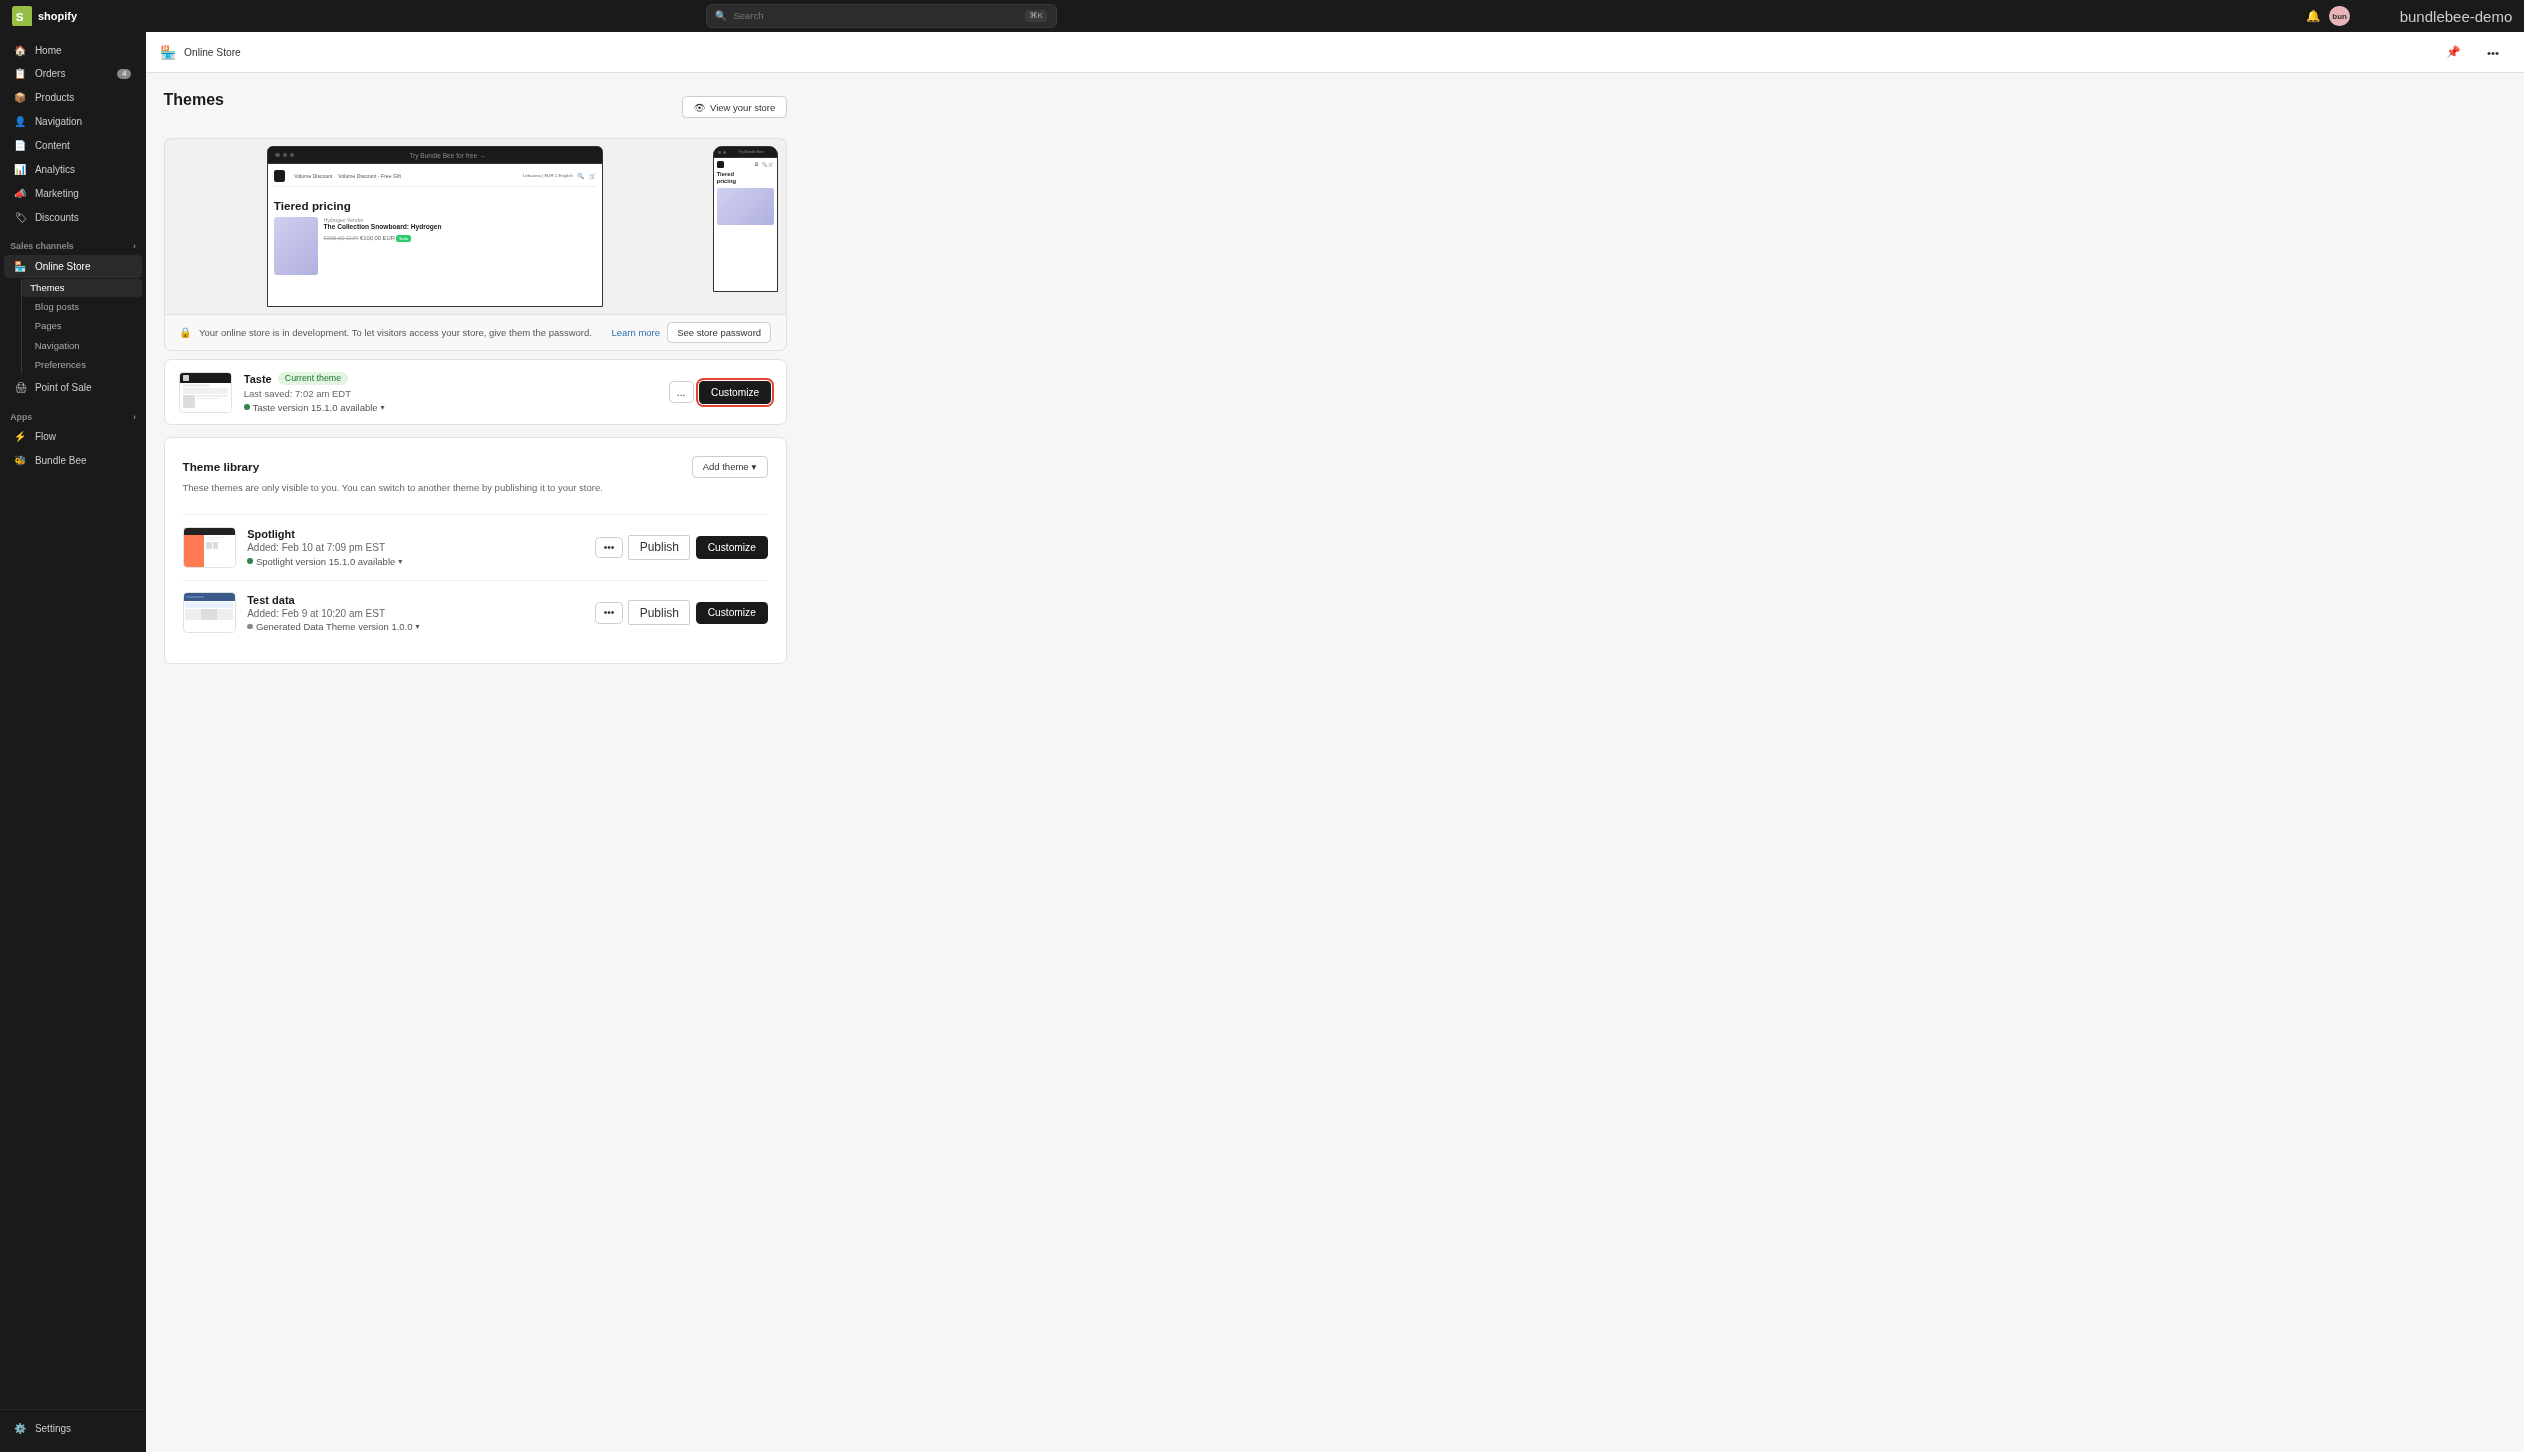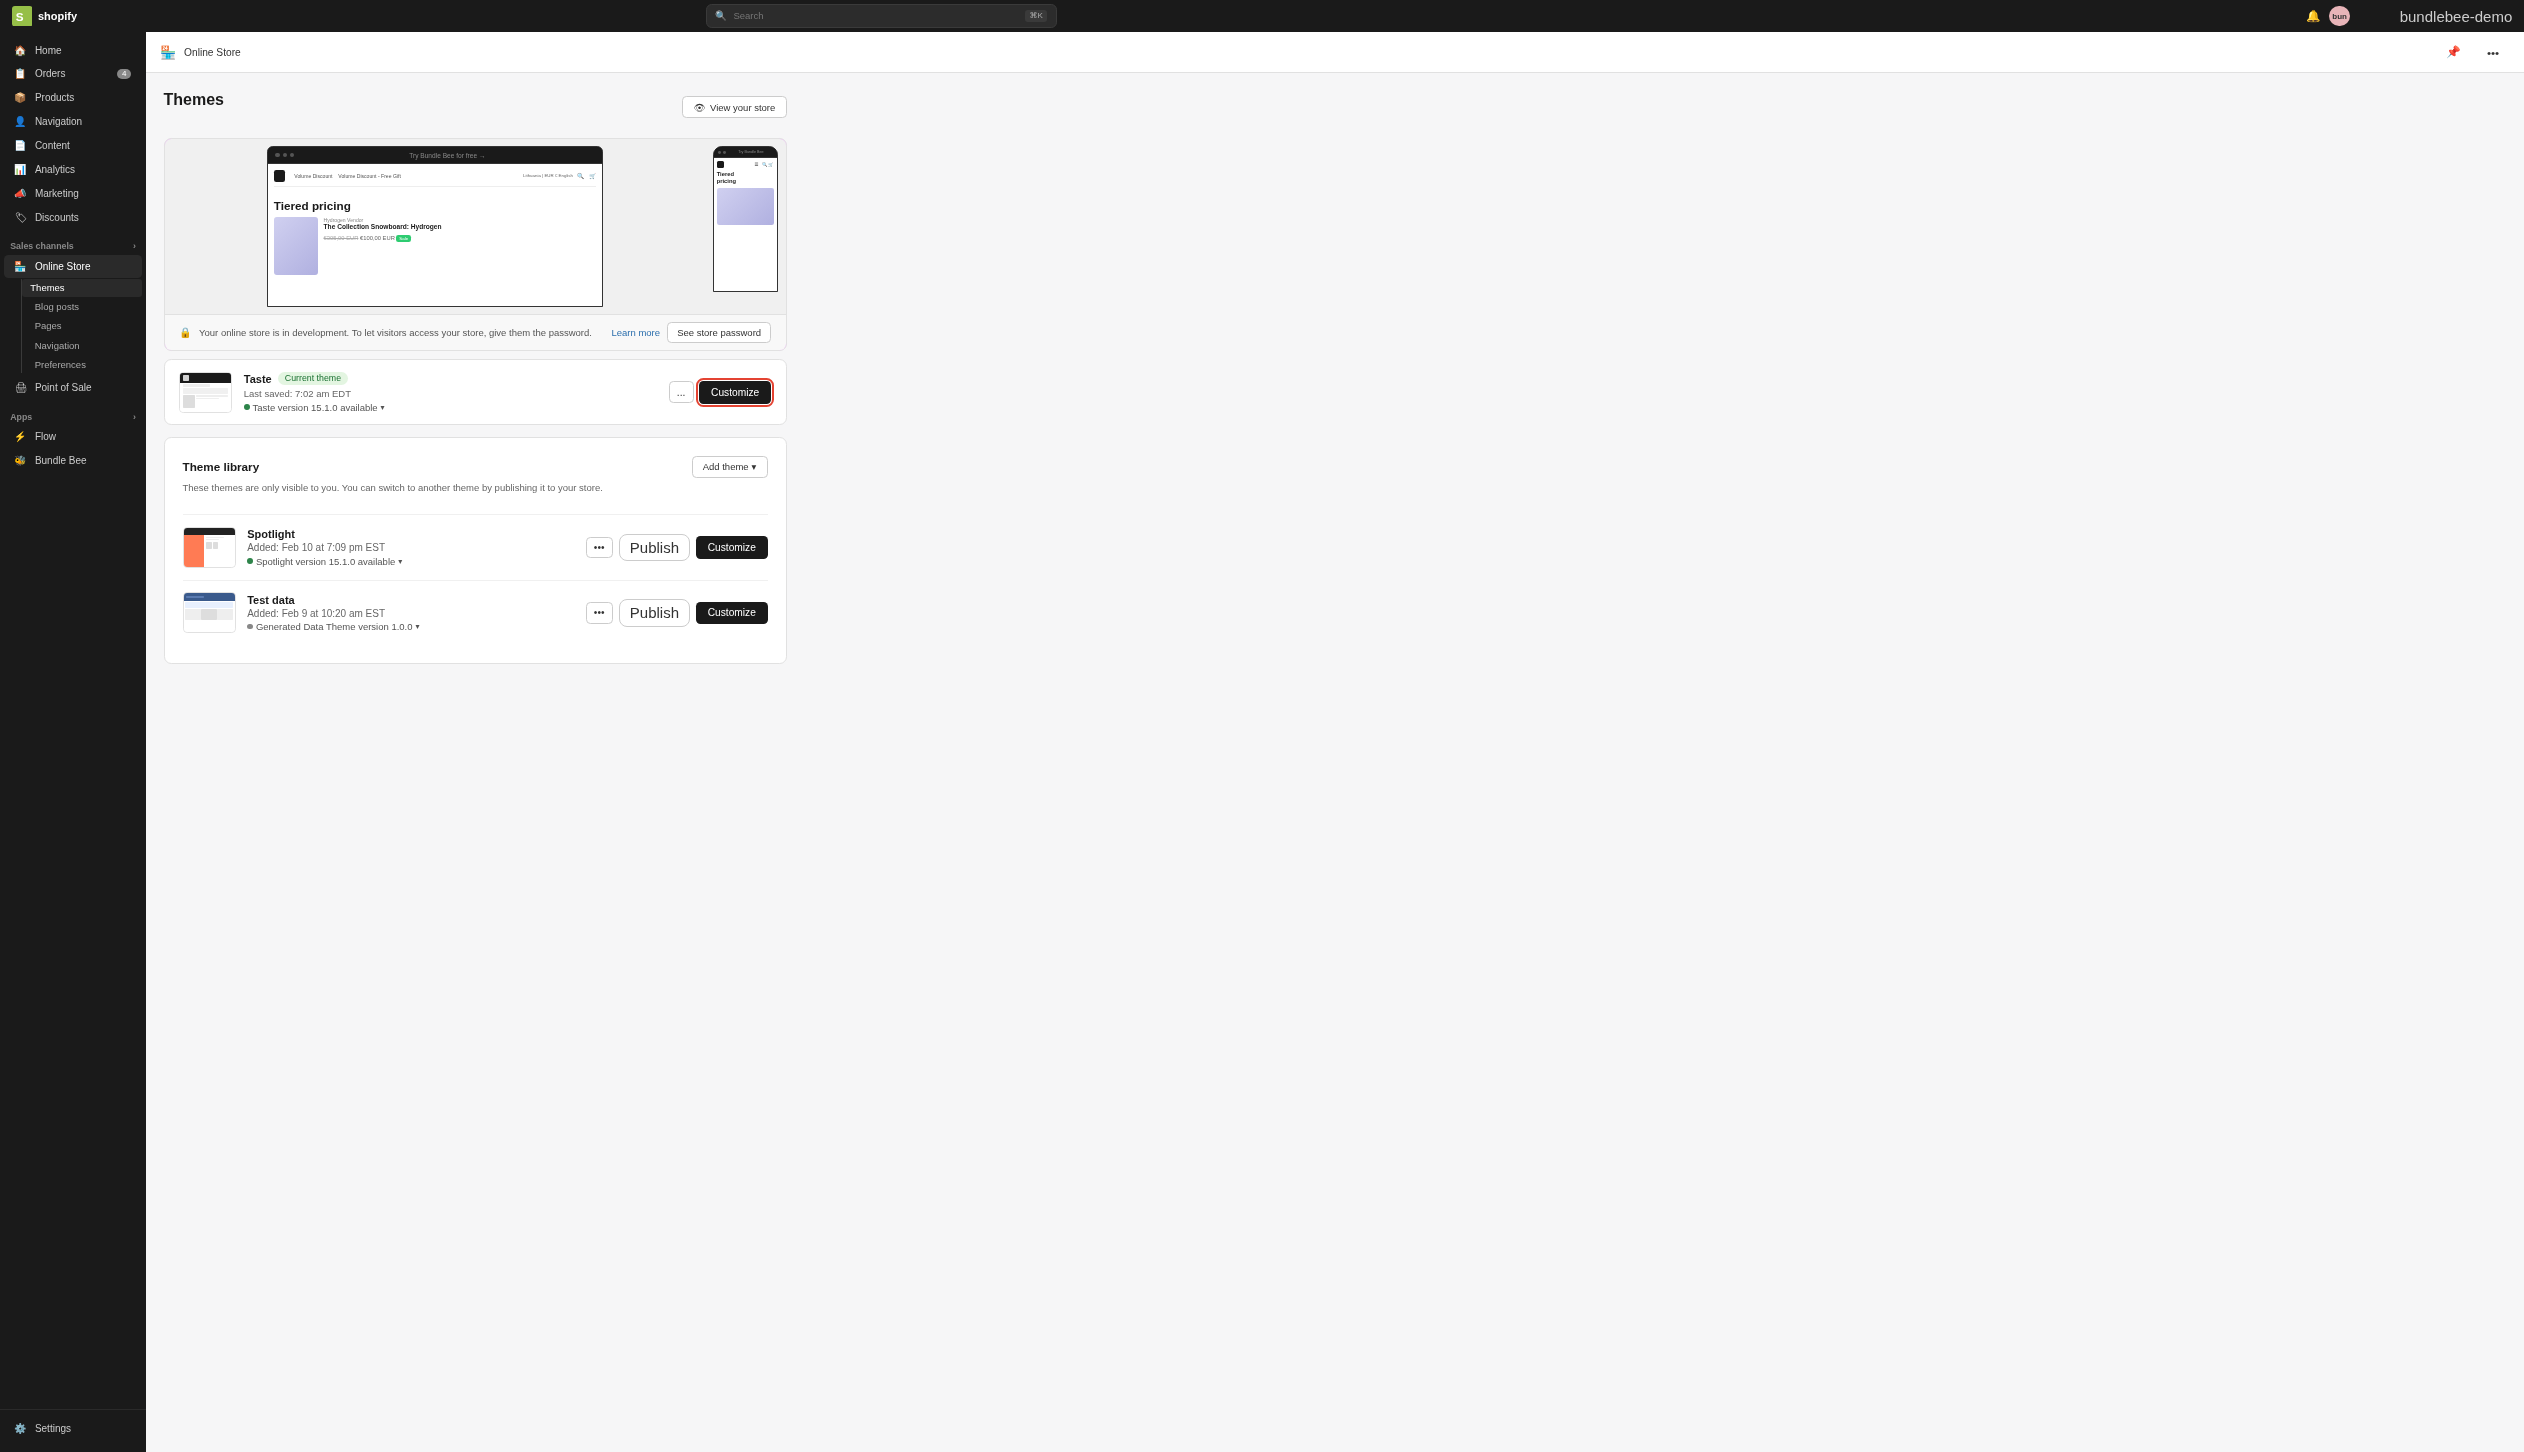--- a/index.html
+++ b/index.html
@@ -103,21 +103,21 @@
     .library-title { font-size: 11.7px; font-weight: 600; color: #1a1a1a; }
     .library-desc { font-size: 9.5px; color: #666; margin-bottom: 21px; }
     .add-theme-btn { background: white; border: 0.7px solid #ccc; border-radius: 4.4px; padding: 4.4px 10.2px; font-size: 9.5px; cursor: pointer; display: flex; align-items: center; gap: 2.9px; color: #333; }
     .library-theme-row { display: flex; align-items: center; gap: 11.7px; padding: 11.7px 0; border-top: 0.7px solid #f0f0f0; }
     .library-theme-thumb { width: 53px; height: 41px; background: #f0f0f0; border-radius: 4.4px; overflow: hidden; border: 0.7px solid #e1e1e1; flex-shrink: 0; }
     .library-theme-info { flex: 1; }
     .library-theme-name { font-size: 11px; font-weight: 600; color: #1a1a1a; margin-bottom: 2.2px; }
     .library-theme-added { font-size: 10px; color: #666; margin-bottom: 2.2px; }
     .library-theme-version { display: flex; align-items: center; gap: 2.9px; font-size: 9.5px; color: #555; cursor: pointer; }
     .library-theme-actions { display: flex; align-items: center; gap: 5.8px; }
-    .publish-btn { background: white; border: 0.7px solid #ccc; border-radius: 8px; padding: 4.4px 10.2px; font-size: 15px; cursor: pointer; color: #333; }
+    .publish-btn { background: white; border: 0.7px solid #ccc; border-radius: 2px; padding: 4.4px 10.2px; font-size: 12px; cursor: pointer; color: #333; }
 
     
     .thumb-taste { background: linear-gradient(to bottom, #1a1a1a 30%, white 30%); }
   </style>
 </head>
 <body>
 
 <div class="topbar">
   <div class="topbar-logo">
     <svg viewBox="0 0 28 28" fill="none" style="font-size:15px">

